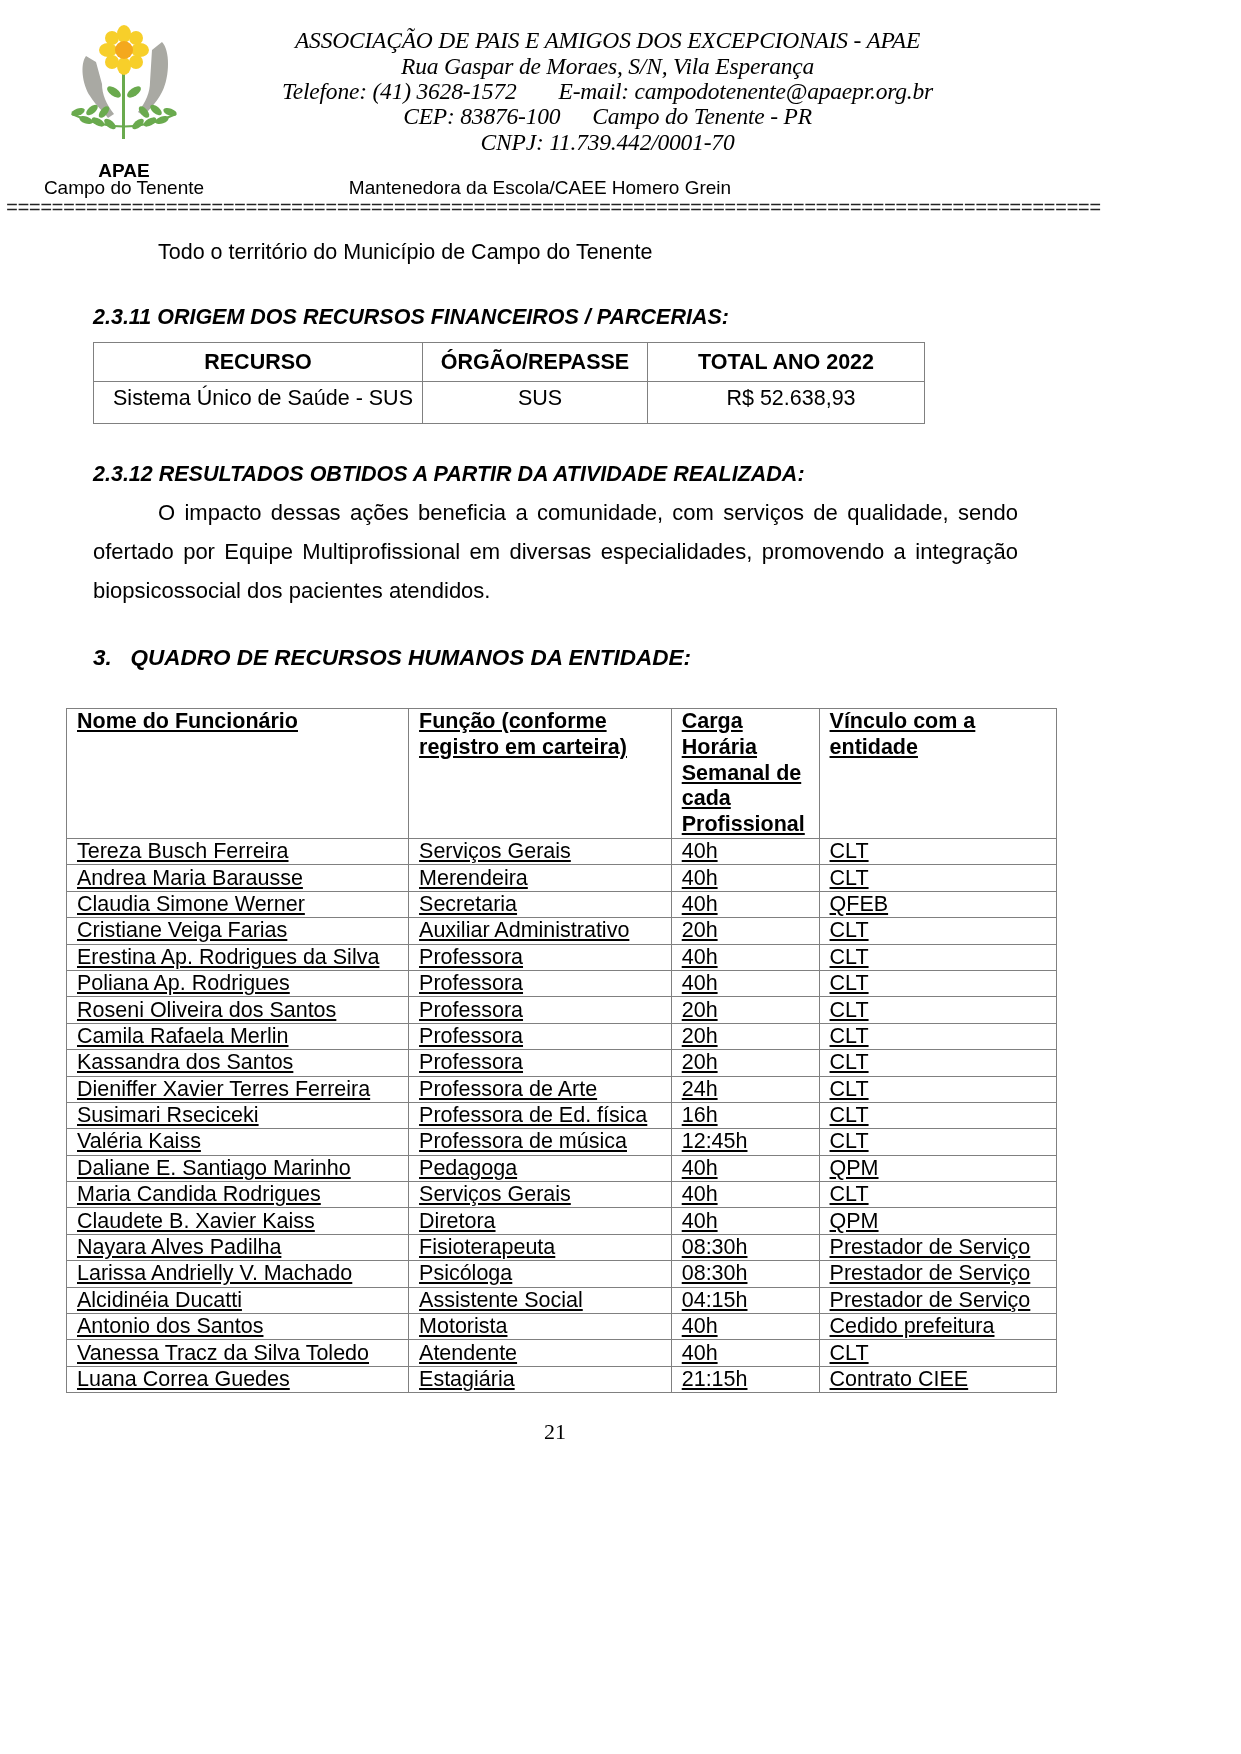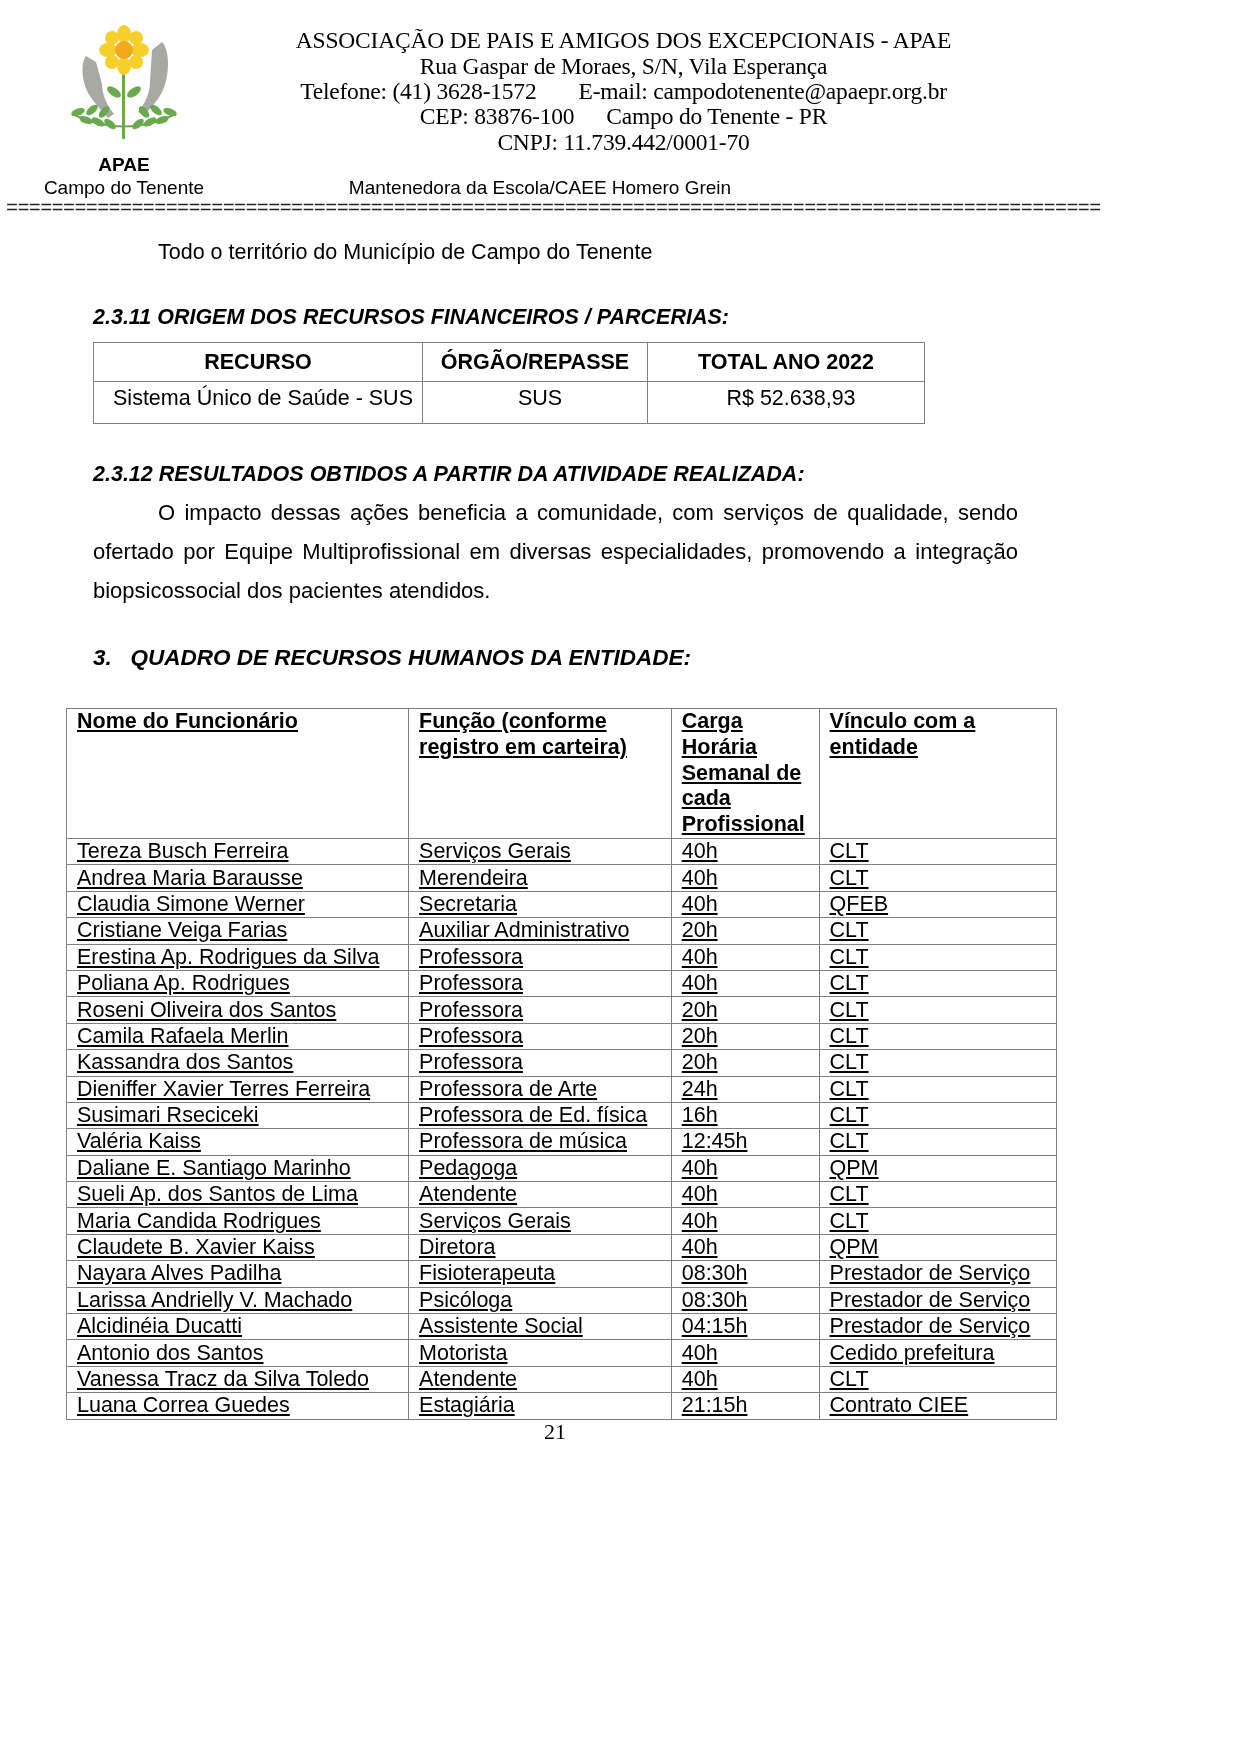--- a/index.html
+++ b/index.html
@@ -3,23 +3,23 @@
 <meta charset="utf-8">
 <style>
   html, body { margin:0; padding:0; background:#ffffff; }
   body { width:1241px; height:1754px; position:relative; overflow:hidden; color:#000; }
   .abs { position:absolute; }
   .serif { font-family:"Liberation Serif", "DejaVu Serif", serif; }
   .sans { font-family:"Liberation Sans", "DejaVu Sans", sans-serif; }
 
   
   .logo { left:62px; top:14px; width:124px; height:130px; }
-  .logo-caption-1 { left:40px; width:168px; top:154px; text-align:center; font-size:19px; font-weight:bold; }
+  .logo-caption-1 { left:40px; width:168px; top:160px; text-align:center; font-size:19px; font-weight:bold; }
   .logo-caption-2 { left:20px; width:208px; top:177px; text-align:center; font-size:19px; }
-  .hdr-line { left:256px; width:735px; text-align:center; font-size:23.5px; line-height:25px; letter-spacing:-0.2px; }
+  .hdr-line { left:240px; width:735px; text-align:center; font-size:23.5px; line-height:25px; letter-spacing:-0.2px;font-style:italic; }
   .hdr-maint { left:240px; width:600px; top:177px; text-align:center; font-size:19px; }
   .separator { left:6px; width:1230px; top:199px; font-size:20px; letter-spacing:-0.6px; white-space:nowrap; overflow:hidden; color:#222; font-family:"Liberation Mono","DejaVu Sans Mono",monospace; line-height:20px; }
 
   .body-text { font-size:21.5px;margin-top:12px; }
   .heading { font-size:21.5px; font-weight:bold;font-style:italic; }
 
   table { border-collapse:collapse; }
   td, th { border:1.5px solid #808080; }
 
   
@@ -202,26 +202,20 @@
         <td>12:45h</td>
         <td>CLT</td>
       </tr>
   <tr>
         <td>Daliane E. Santiago Marinho</td>
         <td>Pedagoga</td>
         <td>40h</td>
         <td>QPM</td>
       </tr>
   <tr>
-        <td>Sueli Ap. dos Santos de Lima</td>
-        <td>Atendente</td>
-        <td>40h</td>
-        <td>CLT</td>
-      </tr>
-  <tr>
         <td>Maria Candida Rodrigues</td>
         <td>Serviços Gerais</td>
         <td>40h</td>
         <td>CLT</td>
       </tr>
   <tr>
         <td>Claudete B. Xavier Kaiss</td>
         <td>Diretora</td>
         <td>40h</td>
         <td>QPM</td>

